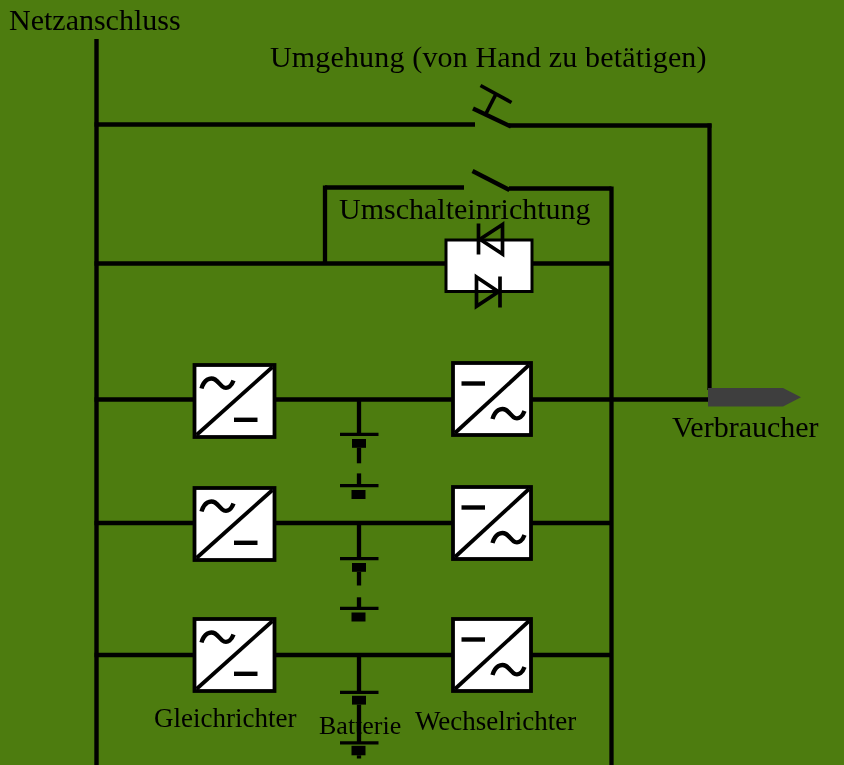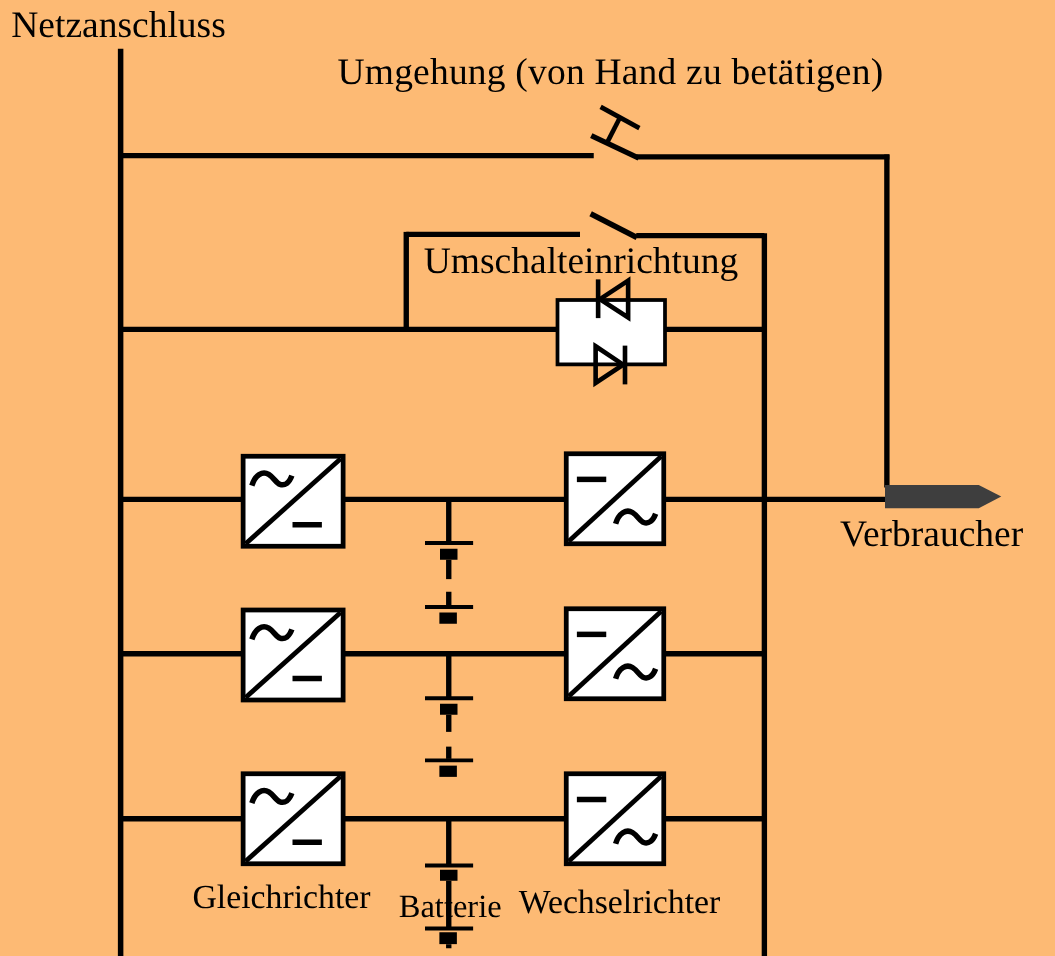--- a/index.html
+++ b/index.html
@@ -1,16 +1,16 @@
 <!DOCTYPE html>
 <html><head>
 <meta charset="utf-8">
 <style>
   html,body{margin:0;padding:0;background:#ffffff;}
-  #page{position:relative;width:844px;height:765px;background:#fdba74;overflow:hidden;text-align:center;}
+  #page{position:relative;width:844px;height:765px;background:#4d7c0f;overflow:hidden;text-align:center;}
   svg text{font-family:"Liberation Serif",serif;fill:#000000;}
 </style>
 </head>
 <body>
 <div id="page">
 <svg width="844" height="765" viewBox="0 0 844 765" xmlns="http://www.w3.org/2000/svg">
 
   <line x1="96.5" y1="39" x2="96.5" y2="765" stroke="#000" stroke-width="4.4"></line>
   <line x1="611.5" y1="186.5" x2="611.5" y2="765" stroke="#000" stroke-width="4.3"></line>
 

